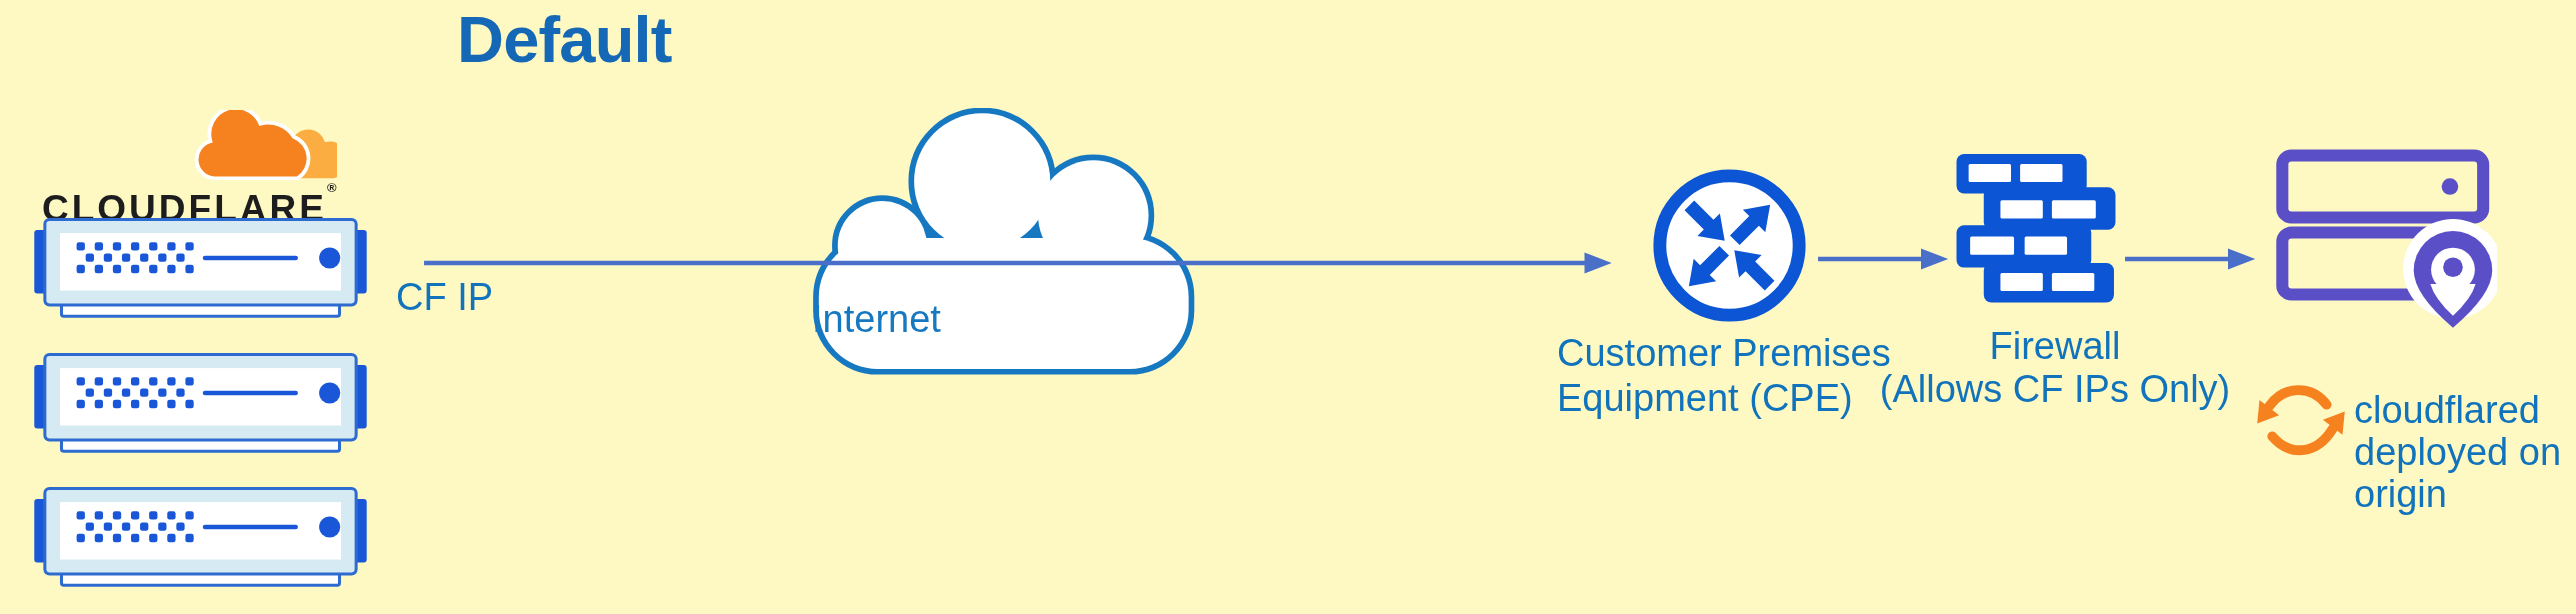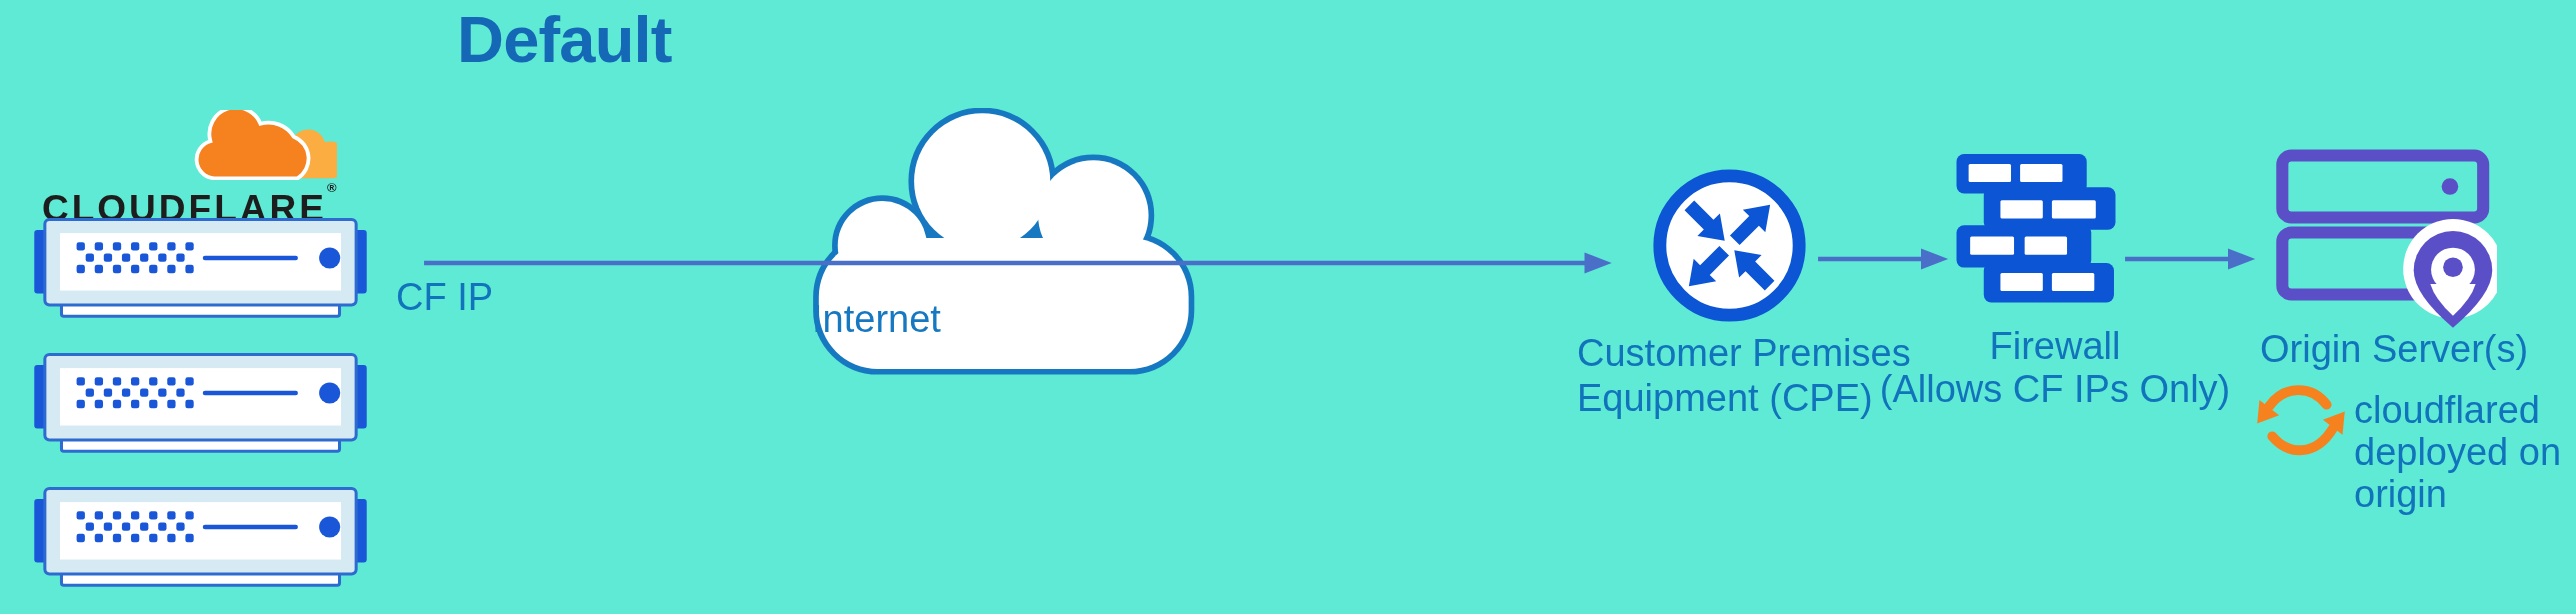--- a/index.html
+++ b/index.html
@@ -3,30 +3,30 @@
 <meta charset="utf-8">
 <style>
   :root{
     --title-blue:#1568B5; --text-blue:#1173BB; --indigo:#4A6FC9; --cloud-blue:#1678C1;
     --icon-blue:#0C55D4; --server-blue:#1A57D8; --server-outline:#2E6BD0; --server-pale:#D6EAF3;
     --purple:#5B4FC7; --orange:#F6821F; --orange-light:#FBAD41; --ink:#1D1D1D;
   }
   *{margin:0;padding:0;box-sizing:border-box;}
   html,body{background:#fff;}
   body{font-family:"Liberation Sans","DejaVu Sans",sans-serif;}
-  .canvas{position:relative;width:2576px;height:614px;background:#5eead4;overflow:hidden;text-decoration:underline;}
+  .canvas{position:relative;width:2576px;height:614px;background:#fef9c3;overflow:hidden;text-decoration:underline;}
   .abs{position:absolute;}
   .title{left:457px;top:1.5px;font-size:65px;font-weight:700;color:var(--title-blue);letter-spacing:-0.8px;}
   .wordmark{left:42px;top:180px;width:325px;font-size:37px;font-weight:800;letter-spacing:3px;color:var(--ink);white-space:nowrap;}
   .wordmark sup{font-size:13px;letter-spacing:0;vertical-align:29px;}
   .lbl{color:var(--text-blue);font-size:38px;line-height:45px;}
   .req-label{left:469px;top:207px;white-space:nowrap;}
   .cfip-label{left:388px;top:275px;margin-left:8px;}
   .internet-label{left:812px;top:297px;width:391px;text-align:left;color:var(--cloud-blue);z-index:6;}
-  .cpe-label{left:1557px;top:331px;margin-left:20px;}
+  .cpe-label{left:1557px;top:331px;}
   .fw-label{left:1877px;top:325px;width:356px;text-align:center;line-height:43px;}
   .origin-label{left:2260px;top:327px;white-space:nowrap;}
   .cfd-label{left:2354px;top:389px;line-height:42px;}
   .z5{z-index:5;}.z1{z-index:1;}
   .block{display:block;}
   
   .f-ib{fill:var(--icon-blue);}
   .f-w{fill:#fff;}               .s-cloud{stroke:var(--cloud-blue);fill:#fff;}
   .f-cloud{fill:#fff;}
   .f-ind{fill:var(--indigo);}    .s-ind{stroke:var(--indigo);}
@@ -169,21 +169,20 @@
     <circle class="f-purple" cx="238" cy="51" r="11"></circle>
     <rect class="s-purple" x="16" y="112" width="266" height="82" rx="12" stroke-width="16"></rect>
     <circle class="f-w" cx="242" cy="160" r="66"></circle>
     <g>
       <path class="f-purple" d="M242 110 a52 52 0 0 1 52 52 q0 32 -52 76 q-52 -44 -52 -76 a52 52 0 0 1 52 -52 z"></path>
       <circle class="f-w" cx="242" cy="161" r="29"></circle>
       <path class="f-w" d="M242 222 q-24 -22 -30 -42 h60 q-6 20 -30 42 z"></path>
       <circle class="f-purple" cx="242" cy="158" r="13"></circle>
     </g>
   </svg>
-  <div class="abs lbl origin-label">Origin Server(s)</div>
 
   <svg class="abs" style="left:2254px;top:382px;" width="97" height="77" viewBox="0 0 128 102">
     <path class="s-orange" d="M96 30 C 76 4, 40 4, 20 32" stroke-width="13" stroke-linecap="round"></path>
     <path class="s-orange" d="M24 72 C 46 98, 82 98, 104 62" stroke-width="13" stroke-linecap="round"></path>
     <polygon class="f-orange" points="4,55 33,44 7,24"></polygon>
     <polygon class="f-orange" points="120,39 117,70 91,50"></polygon>
   </svg>
   <div class="abs lbl cfd-label">
     <span class="block">cloudflared</span>
     <span class="block">deployed on</span>

